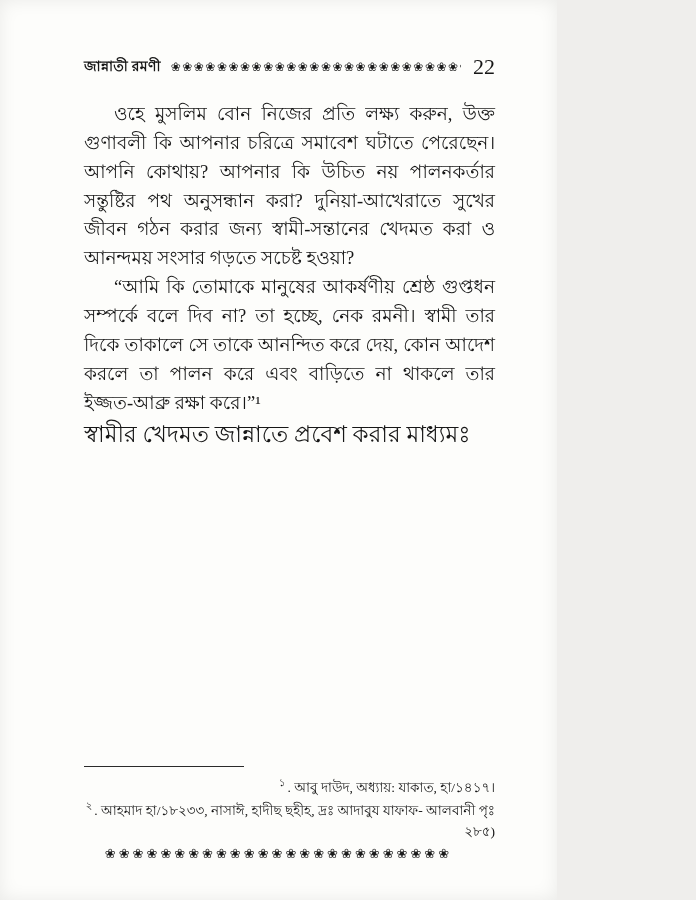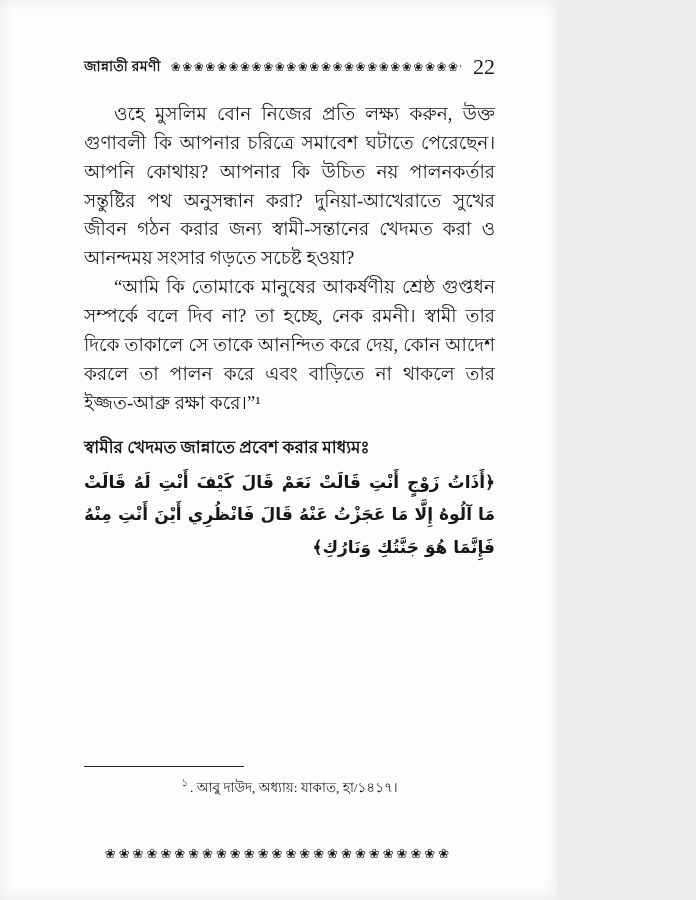--- a/index.html
+++ b/index.html
@@ -42,24 +42,23 @@
     white-space: nowrap;
   }
   .body-text {
     margin-top: 20px;
     font-size: 18.5px;
     line-height: 1.56;
     text-align: justify;
   }
   .para { text-indent: 30px; }
   .section-heading {
-    margin-top: 18px;
     margin-bottom: 4px;
-    font-size: 17px;
-    font-weight: bold;
+    font-size: 23px;
+    font-weight: normal;
     text-align: left;
     text-indent: 0;
   }
   .arabic {
     direction: rtl;
     unicode-bidi: embed;
     font-family: "DejaVu Sans", sans-serif;
     font-size: 17px;
     font-weight: bold;
     line-height: 1.9;
@@ -74,21 +73,21 @@
     top: 766px;
   }
   .footnote-divider {
     width: 160px;
     border-top: 1.5px solid #2a2a2a;
     margin-bottom: 8px;
   }
   .footnote {
     font-size: 13.5px;
     line-height: 1.55;
-    text-align: center;
+    text-align: right;
   }
   .footnote sup {
     font-size: 10px;
     margin-right: 2px;
   }
   .footer-ornaments {
     position: absolute;
     left: 0;
     right: 0;
     top: 846px;
@@ -107,23 +106,23 @@
   <div class="page-header">
     <span class="header-title">জান্নাতী রমণী</span>
     <span class="header-ornaments">❀❀❀❀❀❀❀❀❀❀❀❀❀❀❀❀❀❀❀❀❀❀❀❀❀❀❀❀❀</span>
     <span class="page-number">22</span>
   </div>
 
   <div class="body-text">
     <p class="para">ওহে মুসলিম বোন নিজের প্রতি লক্ষ্য করুন, উক্ত গুণাবলী কি আপনার চরিত্রে সমাবেশ ঘটাতে পেরেছেন। আপনি কোথায়? আপনার কি উচিত নয় পালনকর্তার সন্তুষ্টির পথ অনুসন্ধান করা? দুনিয়া-আখেরাতে সুখের জীবন গঠন করার জন্য স্বামী-সন্তানের খেদমত করা ও আনন্দময় সংসার গড়তে সচেষ্ট হওয়া?</p>
     <p class="para">“আমি কি তোমাকে মানুষের আকর্ষণীয় শ্রেষ্ঠ গুপ্তধন সম্পর্কে বলে দিব না? তা হচ্ছে, নেক রমনী। স্বামী তার দিকে তাকালে সে তাকে আনন্দিত করে দেয়, কোন আদেশ করলে তা পালন করে এবং বাড়িতে না থাকলে তার ইজ্জত-আব্রু রক্ষা করে।”¹</p>
     <h2 class="section-heading">স্বামীর খেদমত জান্নাতে প্রবেশ করার মাধ্যমঃ</h2>
-    <p class="arabic">﴿أَذَاتُ زَوْجٍ أَنْتِ قَالَتْ نَعَمْ قَالَ كَيْفَ أَنْتِ لَهُ قَالَتْ مَا آلُوهُ إِلَّا مَا عَجَزْتُ عَنْهُ قَالَ فَانْظُرِي أَيْنَ أَنْتِ مِنْهُ فَإِنَّمَا هُوَ جَنَّتُكِ وَنَارُكِ﴾</p>
   </div>
 
   <div class="footnotes">
     <div class="footnote-divider"></div>
     <p class="footnote"><sup>১</sup><span>. আবু দাউদ, অধ্যায়: যাকাত, হা/১৪১৭।</span></p>
+    <p class="footnote"><sup>২</sup><span>. আহমাদ হা/১৮২৩৩, নাসাঈ, হাদীছ ছহীহ, দ্রঃ আদাবুয যাফাফ- আলবানী পৃঃ ২৮৫)</span></p>
   </div>
 
   <div class="footer-ornaments">❀❀❀❀❀❀❀❀❀❀❀❀❀❀❀❀❀❀❀❀❀❀❀❀❀</div>
 
 </div>
 
 </body></html>

